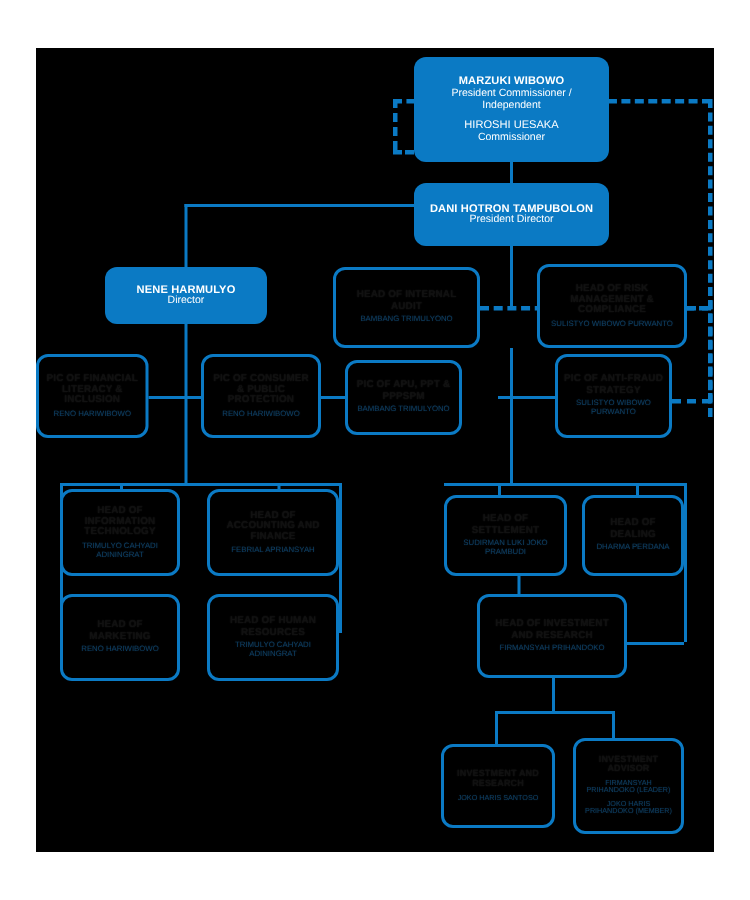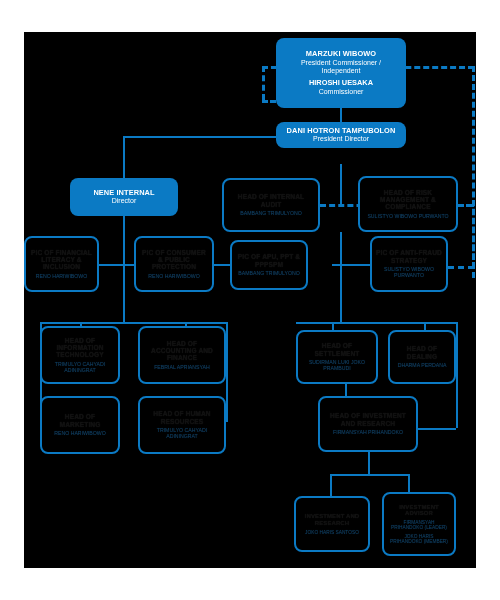--- a/index.html
+++ b/index.html
@@ -17,21 +17,21 @@
   .box{position:absolute;box-sizing:border-box;border-radius:8px;
        display:flex;flex-direction:column;align-items:center;justify-content:center;
        text-align:center;line-height:1.12;}
   .box .t{font-weight:bold;letter-spacing:.1px;}
   .box .s{font-weight:normal;}
 
   
   .filled{background:#0b7ac4;color:#ffffff;}
   .filled .t{font-size:7.4px;}
   .filled .s{font-size:7px;}
-  .filled .t2{font-size:7.4px;font-weight:bold;margin-top:5px;}
+  .filled .t2{font-size:7.4px;font-weight:normal;margin-top:5px;}
 
   
   .outline{background:#000000;border:2px solid #0b7ac4;color:#0d0d0d;}
   .outline .t{font-size:6.6px;color:#111111;text-shadow:0 0 1px #1b1b1b;}
   .outline .s{font-size:5.2px;color:#0d3f63;margin-top:3px;text-shadow:0 0 1px #123;}
 
   .tiny .t{font-size:6px;}
   .tiny .s{font-size:4.8px;}
 </style>
 </head>
@@ -85,27 +85,27 @@
   <div class="ln lnv" style="left:330px;top:474px;height:22px;"></div>
   <div class="ln lnv" style="left:408px;top:474px;height:22px;"></div>
 
   <div class="box filled" style="left:276px;top:38px;width:130px;height:70px;padding:4px 6px;">
     <div class="t">MARZUKI WIBOWO</div>
     <div class="s">President Commissioner / Independent</div>
     <div class="t2">HIROSHI UESAKA</div>
     <div class="s">Commissioner</div>
   </div>
 
-  <div class="box filled" style="left:276px;top:122px;width:130px;height:26px;padding:3px 6px;">
+  <div class="box filled" style="left:276px;top:122px;width:130px;height:42px;padding:3px 6px;">
     <div class="t">DANI HOTRON TAMPUBOLON</div>
     <div class="s">President Director</div>
   </div>
 
   <div class="box filled" style="left:70px;top:178px;width:108px;height:38px;padding:3px 6px;">
-    <div class="t">NENE INTERNAL</div>
+    <div class="t">NENE HARMULYO</div>
     <div class="s">Director</div>
   </div>
 
   <div class="box outline" style="left:222px;top:178px;width:98px;height:54px;padding:3px 5px;">
     <div class="t">HEAD OF INTERNAL AUDIT</div>
     <div class="s">BAMBANG TRIMULYONO</div>
   </div>
 
   <div class="box outline" style="left:358px;top:176px;width:100px;height:56px;padding:3px 5px;">
     <div class="t">HEAD OF RISK MANAGEMENT &amp; COMPLIANCE</div>

